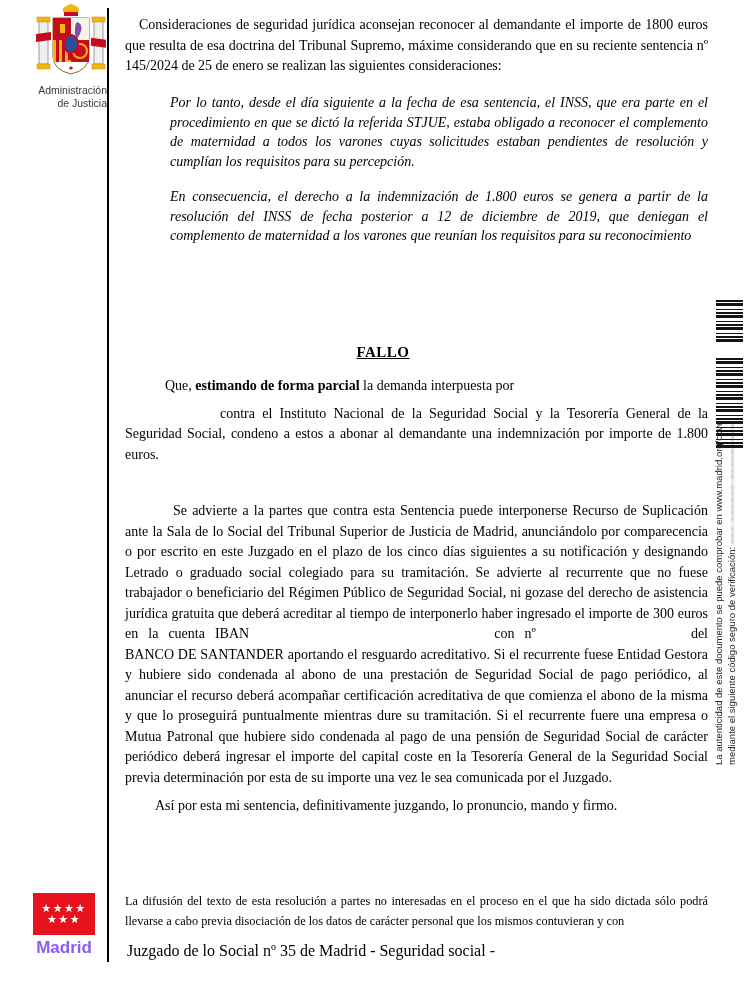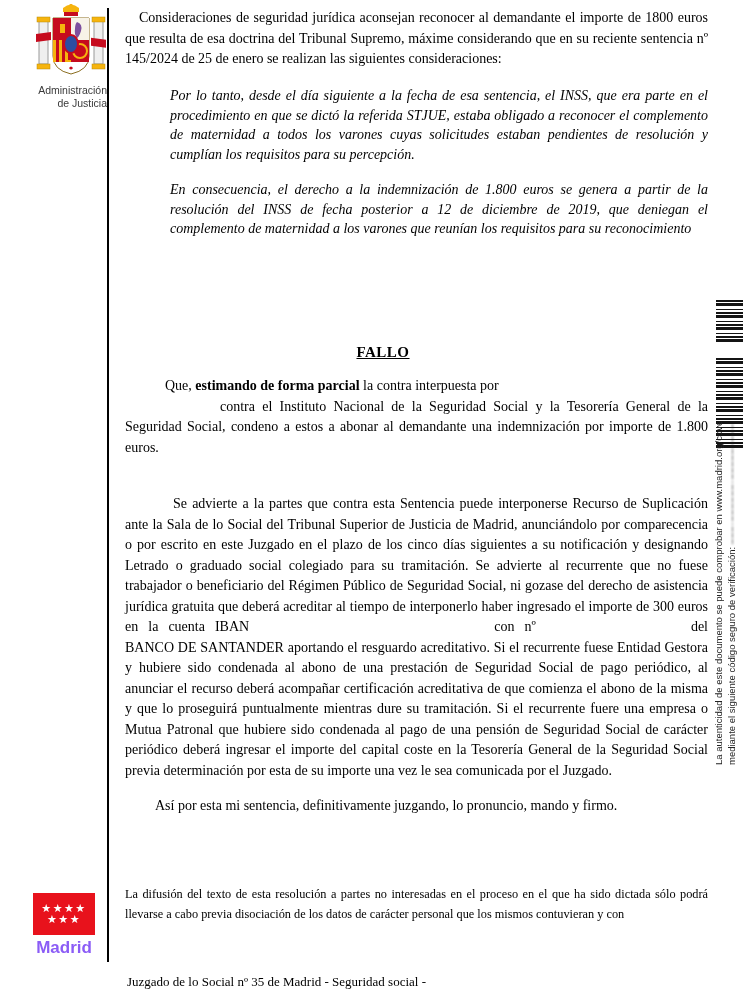--- a/index.html
+++ b/index.html
@@ -24,35 +24,35 @@
   }
   .flag-row{color:#fff;font-size:11px;line-height:11px;letter-spacing:1.5px;
     font-family:"DejaVu Sans",sans-serif;}
   .madrid-word{
     position:absolute;left:18px;top:938px;width:92px;text-align:center;
     font-family:"Liberation Sans","DejaVu Sans",sans-serif;
     font-weight:bold;font-size:17px;color:#8b5cf6;
   }
   
   .blk{position:absolute;left:125px;width:583px;font-size:14px;line-height:20.5px;}
-  .just{text-align:justify;}
+  .just{text-align:justify;margin-top:7px;}
   .p-intro{top:8px;text-indent:14px;}
   .quote{left:170px;width:538px;font-style:italic;line-height:19.5px;}
   .q1{top:86px;}
   .q2{top:180px;}
   .vistos{top:289px;left:170px;width:538px;}
   .fallo{top:342px;width:516px;text-align:center;font-weight:bold;font-size:15px;letter-spacing:.5px;}
   .fallo span{text-decoration:underline;}
   .ruling-l1{top:376px;text-indent:40px;}
   .ruling-rest{top:396.5px;}
   .advierte{top:494px;text-indent:48px;}
   .closing{top:796px;text-indent:30px;}
   .privacy{top:884px;font-size:12.3px;line-height:20px;}
   .footer-line{
-    position:absolute;left:127px;top:974px;font-size:13px;
+    position:absolute;left:127px;top:942px;font-size:16px;
   }
   .gap{display:inline-block;height:1px;}
   .gap-name{width:95px;}
   .gap-iban{width:225px;}
   .gap-acct{width:135px;}
   .b{font-weight:bold;}
   
   .barcode{
     position:absolute;left:716px;width:27px;
     background:repeating-linear-gradient(180deg,
@@ -123,21 +123,21 @@
 
   <div class="blk quote just q1">Por lo tanto, desde el día siguiente a la fecha de esa sentencia, el INSS, que era parte en el procedimiento en que se dictó la referida STJUE, estaba obligado a reconocer el complemento de maternidad a todos los varones cuyas solicitudes estaban pendientes de resolución y cumplían los requisitos para su percepción.</div>
   <div class="blk quote just q2">En consecuencia, el derecho a la indemnización de 1.800 euros se genera a partir de la resolución del INSS de fecha posterior a 12 de diciembre de 2019, que deniegan el complemento de maternidad a los varones que reunían los requisitos para su reconocimiento</div>
 
 
   <div class="blk fallo">
     <span>FALLO</span>
   </div>
 
   <div class="blk ruling-l1">
-    <span>Que, </span><span class="b">estimando de forma parcial</span><span> la contra interpuesta por</span>
+    <span>Que, </span><span class="b">estimando de forma parcial</span><span> la demanda interpuesta por</span>
   </div>
   <div class="blk just ruling-rest">
     <span class="gap gap-name"></span><span>contra el Instituto Nacional de la Seguridad Social y la Tesorería General de la Seguridad Social, condeno a estos a abonar al demandante una indemnización por importe de 1.800 euros.</span>
   </div>
 
   <div class="blk just advierte">
     <span>Se advierte a la partes que contra esta Sentencia puede interponerse Recurso de Suplicación ante la Sala de lo Social del Tribunal Superior de Justicia de Madrid, anunciándolo por comparecencia o por escrito en este Juzgado en el plazo de los cinco días siguientes a su notificación y designando Letrado o graduado social colegiado para su tramitación. Se advierte al recurrente que no fuese trabajador o beneficiario del Régimen Público de Seguridad Social, ni gozase del derecho de asistencia jurídica gratuita que deberá acreditar al tiempo de interponerlo haber ingresado el importe de 300 euros en la cuenta IBAN</span>
     <span class="gap gap-iban"></span>
     <span>con nº</span>
     <span class="gap gap-acct"></span>

